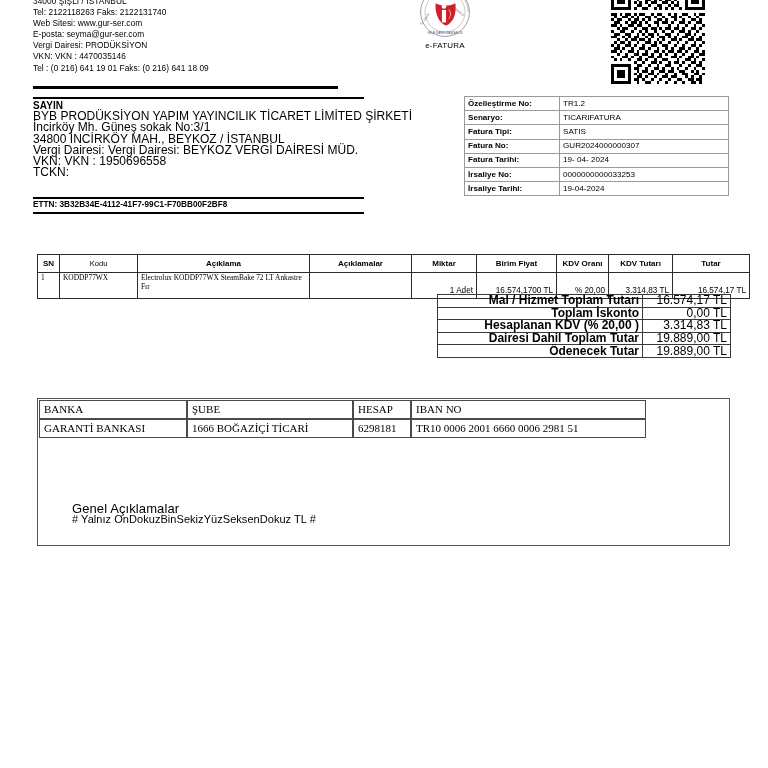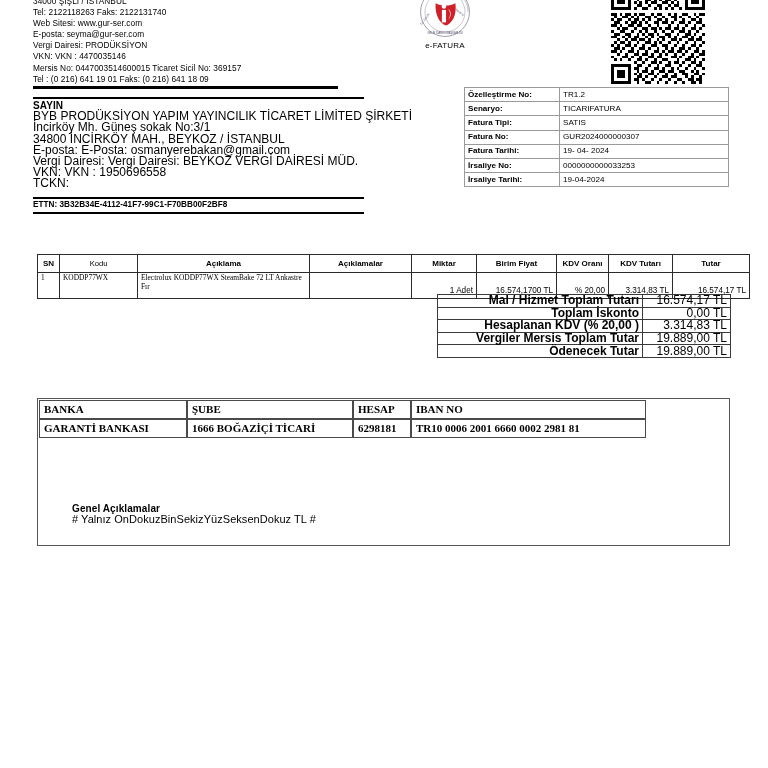--- a/index.html
+++ b/index.html
@@ -124,21 +124,21 @@
     top: 211.5px;
     width: 331px;
     height: 2.4px;
     background: #000;
   }
 
   
   #meta-table {
     position: absolute;
     left: 464px;
-    top: 87px;
+    top: 96px;
     width: 265px;
     border-collapse: collapse;
     table-layout: fixed;
     border-radius: 8px;
   }
   #meta-table td {
     border: 1px solid #9a9a9a;
     font-size: 8.1px;
     padding: 1px 3px;
     height: 11.2px;
@@ -232,41 +232,40 @@
     background: #fff;
   }
   #bank-table {
     position: absolute;
     left: 39px;
     top: 400px;
     width: 607px;
     border-collapse: separate;
     border-spacing: 0;
     table-layout: fixed;
-    font-weight: bold;
   }
   #bank-table td {
     border: 1.4px solid #4a4a4a;
     font-family: "Liberation Serif", serif;
     font-size: 11px;
     line-height: 13px;
     padding: 1px 4px;
     height: 15px;
     vertical-align: middle;
     background: #fff;
   }
   #notes-block {
     position: absolute;
     left: 72px;
     top: 503px;
     width: 400px;
   }
   #notes-title {
-    font-size: 10px;
-    font-weight: bold;
+    font-size: 13px;
+    font-weight: normal;
     line-height: 11px;
     letter-spacing: 0.1px;
   }
   #notes-text {
     font-size: 11px;
     line-height: 11px;
     letter-spacing: 0.05px;
   }
 </style>
 </head>
@@ -274,21 +273,20 @@
 
 <div id="header">
 
   <div id="seller-block">
     <div class="seller-line">34000  ŞİŞLİ / İSTANBUL</div>
     <div class="seller-line">Tel:  2122118263 Faks: 2122131740</div>
     <div class="seller-line">Web Sitesi:  www.gur-ser.com</div>
     <div class="seller-line">E-posta: seyma@gur-ser.com</div>
     <div class="seller-line">Vergi Dairesi: PRODÜKSİYON</div>
     <div class="seller-line">VKN: VKN : 4470035146</div>
-    <div class="seller-line">Mersis No: 0447003514600015 Ticaret Sicil No: 369157</div>
     <div class="seller-line">Tel : (0 216) 641 19 01 Faks: (0 216) 641 18 09</div>
   </div>
   <div id="seller-rule"></div>
 
   <div id="efatura-logo">
     <svg id="gib-seal" viewBox="0 0 100 100">
       <circle cx="50" cy="50" r="47" fill="#ffffff" stroke="#8b8b9c" stroke-width="1.6"></circle>
       <circle cx="50" cy="50" r="38.5" fill="#ffffff" stroke="#9a95a8" stroke-width="1"></circle>
       <path d="M50 5.5 A44.5 44.5 0 0 1 94.5 50" fill="none" stroke="#6f6a80" stroke-width="0.8"></path>
       <text x="50" y="50" font-size="5.2" fill="#55506a" font-family="'Liberation Sans',sans-serif" text-anchor="middle" transform="rotate(-52 50 50)">
@@ -628,21 +626,20 @@
   </svg>
 </div>
 
 <div id="double-rule-top"></div>
 
 <div id="buyer-block">
   <div class="buyer-label">SAYIN</div>
   <div class="buyer-line">BYB PRODÜKSİYON YAPIM YAYINCILIK TİCARET LİMİTED ŞİRKETİ</div>
   <div class="buyer-line">İncirköy Mh. Güneş sokak No:3/1</div>
   <div class="buyer-line">34800  İNCİRKÖY MAH., BEYKOZ / İSTANBUL</div>
-  <div class="buyer-line">E-posta: E-Posta: osmanyerebakan@gmail.com</div>
   <div class="buyer-line">Vergi Dairesi: Vergi Dairesi: BEYKOZ VERGİ DAİRESİ MÜD.</div>
   <div class="buyer-line">VKN: VKN : 1950696558</div>
   <div class="buyer-line">TCKN:</div>
 </div>
 <div id="buyer-rule"></div>
 
 <div id="ettn-line">
   <span>ETTN:</span>
   <span>3B32B34E-4112-41F7-99C1-F70BB00F2BF8</span>
 </div>
@@ -729,21 +726,21 @@
     </tr>
     <tr>
       <td class="tot-label">Toplam İskonto</td>
       <td class="tot-val">0,00 TL</td>
     </tr>
     <tr>
       <td class="tot-label">Hesaplanan KDV (% 20,00 )</td>
       <td class="tot-val">3.314,83  TL</td>
     </tr>
     <tr>
-      <td class="tot-label">Vergiler Mersis Toplam Tutar</td>
+      <td class="tot-label">Dairesi Dahil Toplam Tutar</td>
       <td class="tot-val">19.889,00 TL</td>
     </tr>
     <tr>
       <td class="tot-label">Ödenecek Tutar</td>
       <td class="tot-val">19.889,00 TL</td>
     </tr>
   </tbody>
 </table>
 
 <div id="bottom-box"></div>
@@ -761,21 +758,21 @@
       <td>ŞUBE</td>
       <td>HESAP</td>
       <td>IBAN NO</td>
     </tr>
   </thead>
   <tbody>
     <tr>
       <td>GARANTİ BANKASI</td>
       <td>1666 BOĞAZİÇİ TİCARİ</td>
       <td>6298181</td>
-      <td>TR10 0006 2001 6660 0002 2981 81</td>
+      <td>TR10 0006 2001 6660 0006 2981 51</td>
     </tr>
   </tbody>
 </table>
 
 <div id="notes-block">
   <div id="notes-title">Genel Açıklamalar</div>
   <div id="notes-text"># Yalnız OnDokuzBinSekizYüzSeksenDokuz TL #</div>
 </div>
 
 </body></html>

